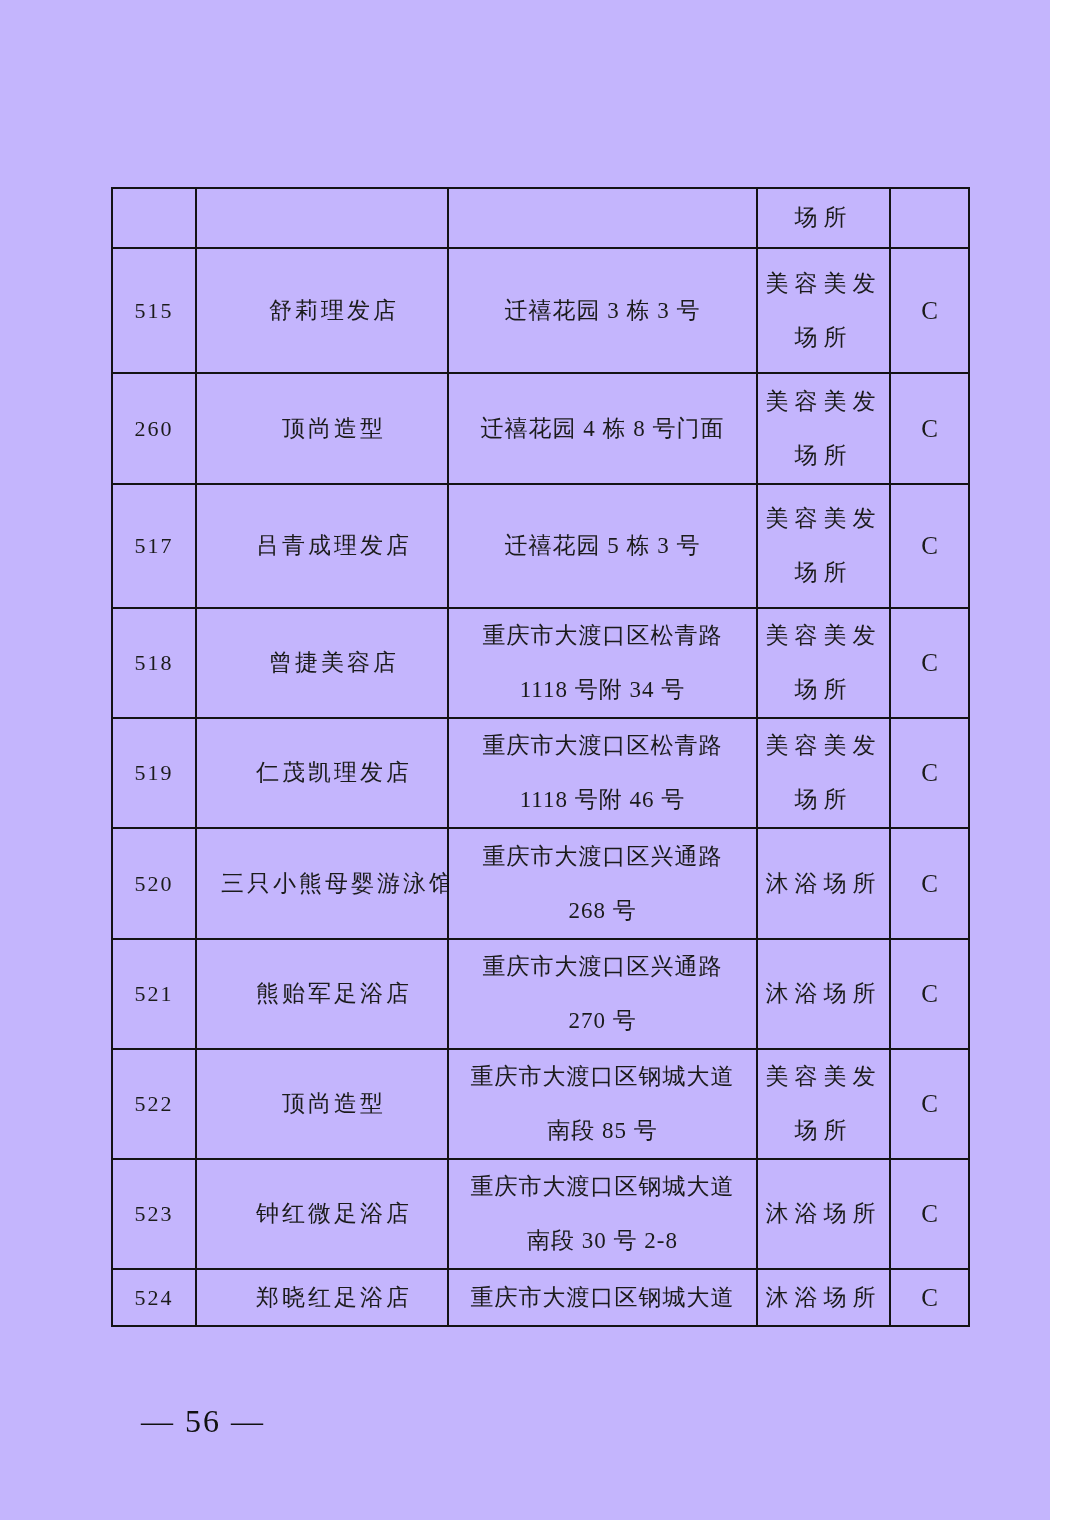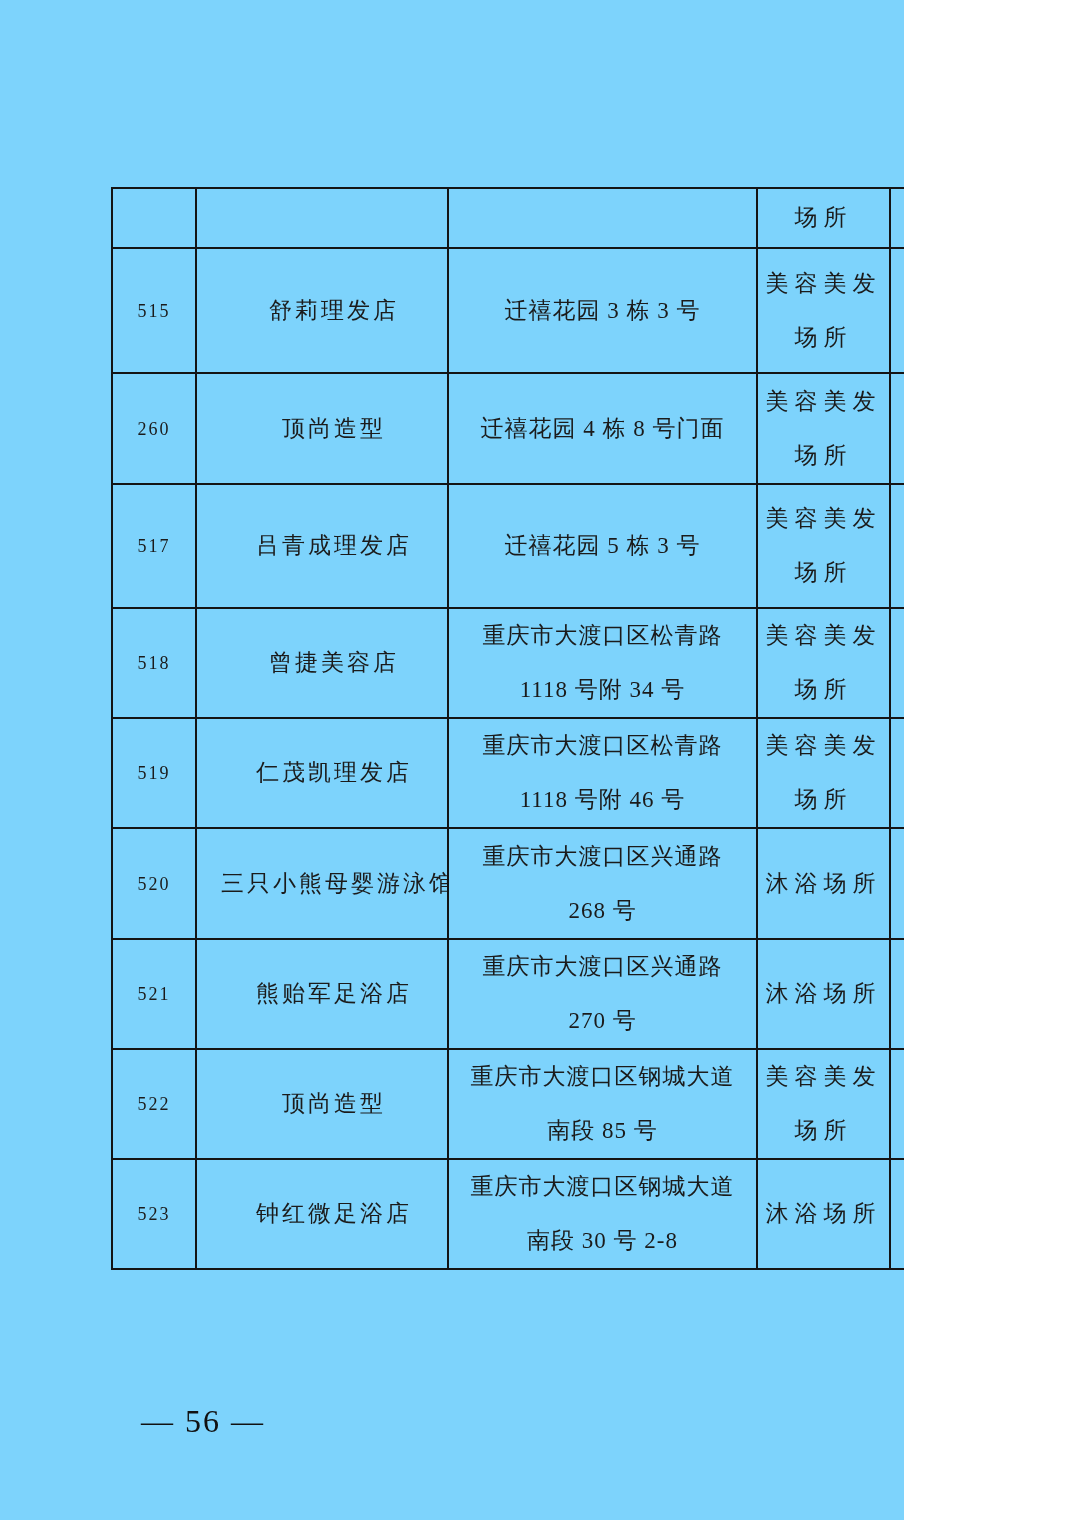--- a/index.html
+++ b/index.html
@@ -2,23 +2,23 @@
 <html><head>
 <meta charset="utf-8">
 <style>
   html, body {
     margin: 0;
     padding: 0;
     background: #ffffff;
   }
   .page {
     position: relative;
-    width: 904px;
+    width: 1050px;
     height: 1520px;
-    background: #7dd3fc;
+    background: #c4b5fd;
     font-family: "Liberation Serif", "DejaVu Serif", serif;
     color: #1b1b1b;
     overflow: hidden;
   }
   table.roster {
     position: absolute;
     left: 111px;
     top: 187px;
     width: 857px;
     border-collapse: collapse;
@@ -29,21 +29,21 @@
     text-align: center;
     vertical-align: middle;
     padding: 0;
     font-size: 23px;
     overflow: hidden;
   }
   .line {
     line-height: 54px;
     white-space: nowrap;
   }
-  td.cell-num .line   { font-size: 18px; letter-spacing: 2px; }
+  td.cell-num .line   { font-size: 22px; letter-spacing: 2px; }
   td.cell-name .line  { letter-spacing: 3px; margin-left: 24px; }
   td.cell-addr .line  { letter-spacing: 1px; }
   td.cell-cat .line   { letter-spacing: 6px; }
   td.cell-grade .line { font-size: 25px; }
   .page-number {
     position: absolute;
     left: 141px;
     top: 1403px;
     font-size: 32px;
     letter-spacing: 2px;
@@ -242,19 +242,36 @@
             <div class="line">南段 30 号 2-8</div>
           </td>
         <td class="cell-cat">
             <div class="line">沐浴场所</div>
           </td>
         <td class="cell-grade">
             <div class="line">C</div>
           </td>
       </tr>
 
+      <tr style="height:57px">
+        <td class="cell-num">
+            <div class="line">524</div>
+          </td>
+        <td class="cell-name">
+            <div class="line">郑晓红足浴店</div>
+          </td>
+        <td class="cell-addr">
+            <div class="line">重庆市大渡口区钢城大道</div>
+          </td>
+        <td class="cell-cat">
+            <div class="line">沐浴场所</div>
+          </td>
+        <td class="cell-grade">
+            <div class="line">C</div>
+          </td>
+      </tr>
 
     </tbody>
   </table>
 
   <div class="page-number">— 56 —</div>
 
 </div>
 
 </body></html>

